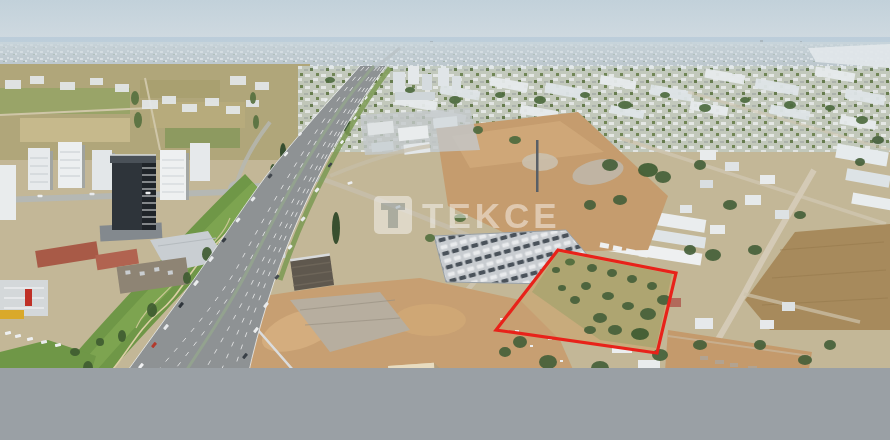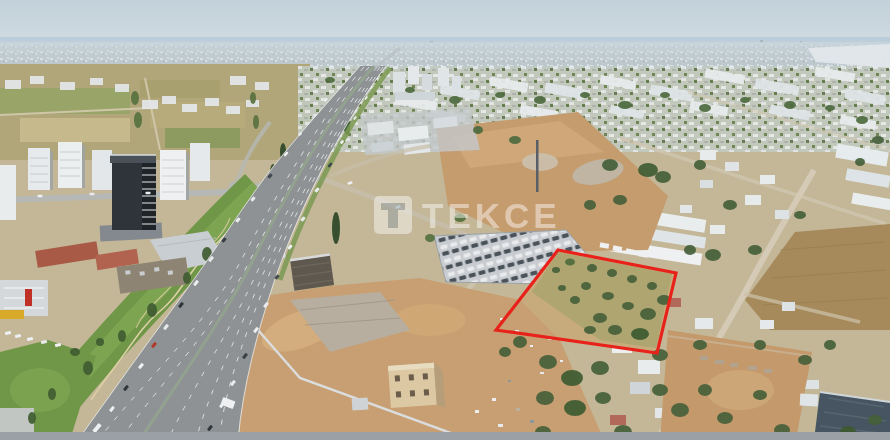--- a/index.html
+++ b/index.html
@@ -1,16 +1,16 @@
 <!DOCTYPE html>
 <html><head>
 <meta charset="utf-8">
 <style>
   html,body{margin:0;padding:0;background:#9aa0a5;}
-  .stage{position:relative;width:890px;height:432px;overflow:hidden;font-family:"Liberation Sans",sans-serif;}
+  .stage{position:relative;width:890px;height:368px;overflow:hidden;font-family:"Liberation Sans",sans-serif;}
   svg{display:block;}
   .wm-text{font-family:"Liberation Sans",sans-serif;font-weight:bold;font-size:35px;letter-spacing:4px;}
 </style>
 </head>
 <body>
 
 <div class="stage">
 <svg viewBox="0 0 890 440" width="890" height="440">
   <defs>
     <linearGradient id="skyGrad" x1="0" y1="0" x2="0" y2="1">

